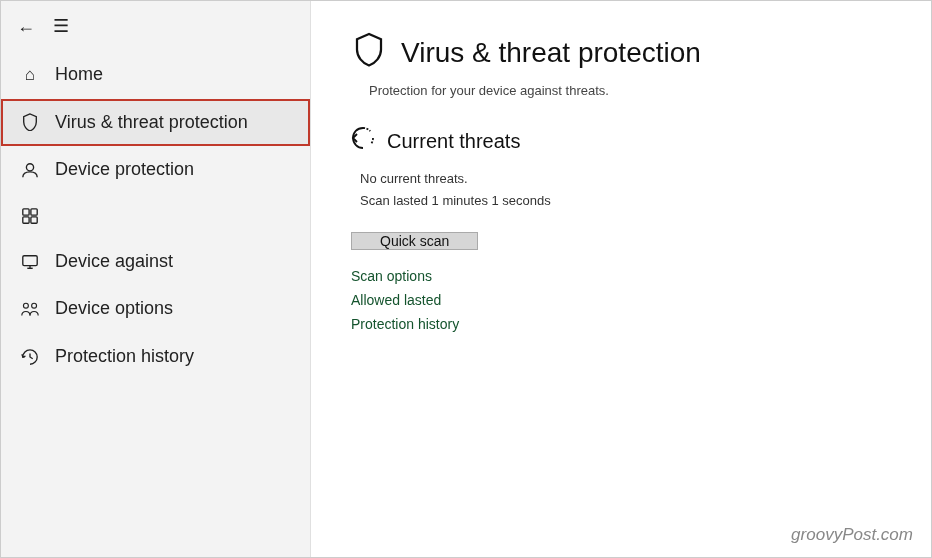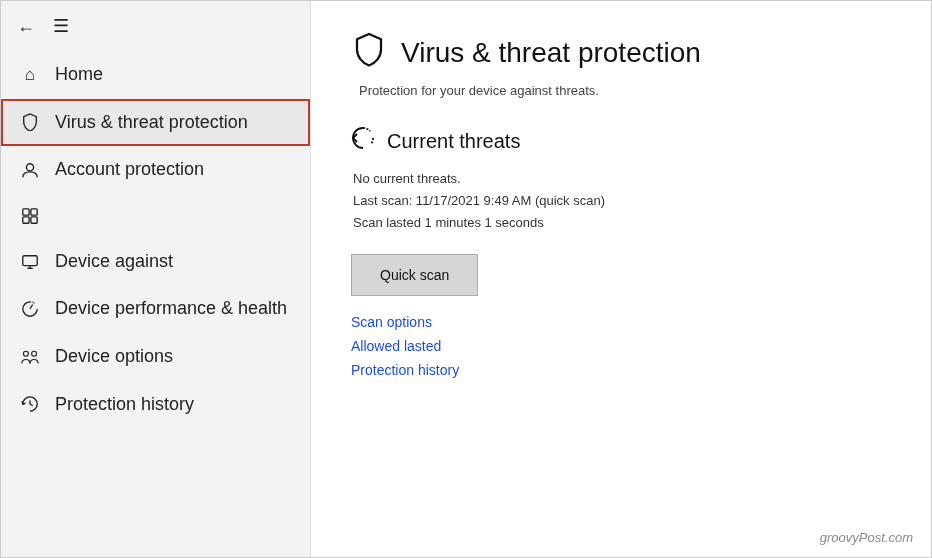--- a/index.html
+++ b/index.html
@@ -96,71 +96,71 @@
     }
     .page-title {
       font-size: 28px;
       font-weight: 300;
       color: #111;
     }
     .page-subtitle {
       font-size: 13px;
       color: #444;
       margin-bottom: 28px;
-      margin-left: 8px;
+      margin-left: 18px;
     }
     .section-header {
       display: flex;
       align-items: center;
       gap: 12px;
       margin-bottom: 12px;
     }
     .section-icon {
       font-size: 22px;
       color: #222;
     }
     .section-title {
       font-size: 20px;
       font-weight: 400;
       color: #111;
       text-align: right;
     }
     .threats-info {
-      margin-left: 2px;
+      margin-left: 9px;
       margin-bottom: 16px;
     }
     .threats-info p {
       font-size: 13px;
       color: #333;
       line-height: 1.7;
     }
     .quick-scan-btn {
       background: #d6d6d6;
       border: 1px solid #aaa;
-      padding: 12px 28px;
+      padding: 0 28px;
       font-size: 14px;
       cursor: pointer;
       margin-bottom: 18px;
       margin-top: 4px;
       color: #111;
       font-family: 'Segoe UI', Arial, sans-serif;
     }
     .link-item {
       display: block;
-      color: #1d4ed8;
+      color: #14532d;
       font-size: 14px;
       text-decoration: none;
       margin-bottom: 8px;
       cursor: pointer;
     }
     .watermark {
       position: absolute;
       bottom: 12px;
       right: 18px;
-      font-size: 13px;
+      font-size: 17px;
       color: #888;
       font-style: italic;
     }
     .main-wrapper {
       position: relative;
       flex: 1;
       display: flex;
       flex-direction: column;
     }
   </style>
@@ -190,21 +190,21 @@
         <span class="nav-label">Virus &amp; threat protection</span>
       </div>
 
       <div class="nav-item">
         <span class="nav-icon">
           <svg width="18" height="18" viewBox="0 0 20 20" fill="none" xmlns="http://www.w3.org/2000/svg">
             <circle cx="10" cy="7" r="4" stroke="#222" stroke-width="1.5" fill="none"></circle>
             <path d="M2 18c0-4 3.6-6 8-6s8 2 8 6" stroke="#222" stroke-width="1.5" fill="none"></path>
           </svg>
         </span>
-        <span class="nav-label">Account protection</span>
+        <span class="nav-label">Device protection</span>
       </div>
 
 
       <div class="nav-item">
         <span class="nav-icon">
           <svg width="18" height="18" viewBox="0 0 20 20" fill="none" xmlns="http://www.w3.org/2000/svg">
             <rect x="2" y="2" width="7" height="7" rx="1" stroke="#222" stroke-width="1.5" fill="none"></rect>
             <rect x="11" y="2" width="7" height="7" rx="1" stroke="#222" stroke-width="1.5" fill="none"></rect>
             <rect x="2" y="11" width="7" height="7" rx="1" stroke="#222" stroke-width="1.5" fill="none"></rect>
             <rect x="11" y="11" width="7" height="7" rx="1" stroke="#222" stroke-width="1.5" fill="none"></rect>
@@ -216,30 +216,20 @@
         <span class="nav-icon">
           <svg width="18" height="18" viewBox="0 0 20 20" fill="none" xmlns="http://www.w3.org/2000/svg">
             <rect x="2" y="3" width="16" height="11" rx="1.5" stroke="#222" stroke-width="1.5" fill="none"></rect>
             <line x1="7" y1="17" x2="13" y2="17" stroke="#222" stroke-width="1.5"></line>
             <line x1="10" y1="14" x2="10" y2="17" stroke="#222" stroke-width="1.5"></line>
           </svg>
         </span>
         <span class="nav-label">Device against</span>
       </div>
 
-      <div class="nav-item">
-        <span class="nav-icon">
-          <svg width="18" height="18" viewBox="0 0 20 20" fill="none" xmlns="http://www.w3.org/2000/svg">
-            <path d="M10 2C5.6 2 2 5.6 2 10s3.6 8 8 8 8-3.6 8-8" stroke="#222" stroke-width="1.5" fill="none"></path>
-            <path d="M10 2c2.2 0 4.2.9 5.7 2.3" stroke="#222" stroke-width="1.5" fill="none" stroke-dasharray="1 1"></path>
-            <path d="M10 10l3-5" stroke="#222" stroke-width="1.5"></path>
-          </svg>
-        </span>
-        <span class="nav-label">Device performance &amp; health</span>
-      </div>
 
       <div class="nav-item">
         <span class="nav-icon">
           <svg width="18" height="18" viewBox="0 0 22 18" fill="none" xmlns="http://www.w3.org/2000/svg">
             <circle cx="6" cy="5" r="3" stroke="#222" stroke-width="1.4" fill="none"></circle>
             <circle cx="16" cy="5" r="3" stroke="#222" stroke-width="1.4" fill="none"></circle>
             <path d="M1 17c0-3 2-5 5-5s5 2 5 5" stroke="#222" stroke-width="1.4" fill="none"></path>
             <path d="M11 17c0-3 2-5 5-5s5 2 5 5" stroke="#222" stroke-width="1.4" fill="none"></path>
           </svg>
         </span>
@@ -280,21 +270,20 @@
             <path d="M12 2c3 0 5.5 1.2 7.3 3.2" stroke="#111" stroke-width="1.8" fill="none" stroke-dasharray="2 1.5"></path>
             <path d="M22 12a10 10 0 0 1-1.5 5.3" stroke="#111" stroke-width="1.8" fill="none" stroke-dasharray="2 1.5"></path>
             <polyline points="6,8 2,12 6,16" stroke="#111" stroke-width="1.8" fill="none"></polyline>
           </svg>
         </span>
         <h2 class="section-title">Current threats</h2>
       </div>
 
       <div class="threats-info">
         <p>No current threats.</p>
-        <p>Last scan: 11/17/2021 9:49 AM (quick scan)</p>
         <p>Scan lasted 1 minutes 1 seconds</p>
       </div>
 
       <button class="quick-scan-btn">Quick scan</button>
 
       <a class="link-item">Scan options</a>
       <a class="link-item">Allowed lasted</a>
       <a class="link-item">Protection history</a>
     </div>
 

